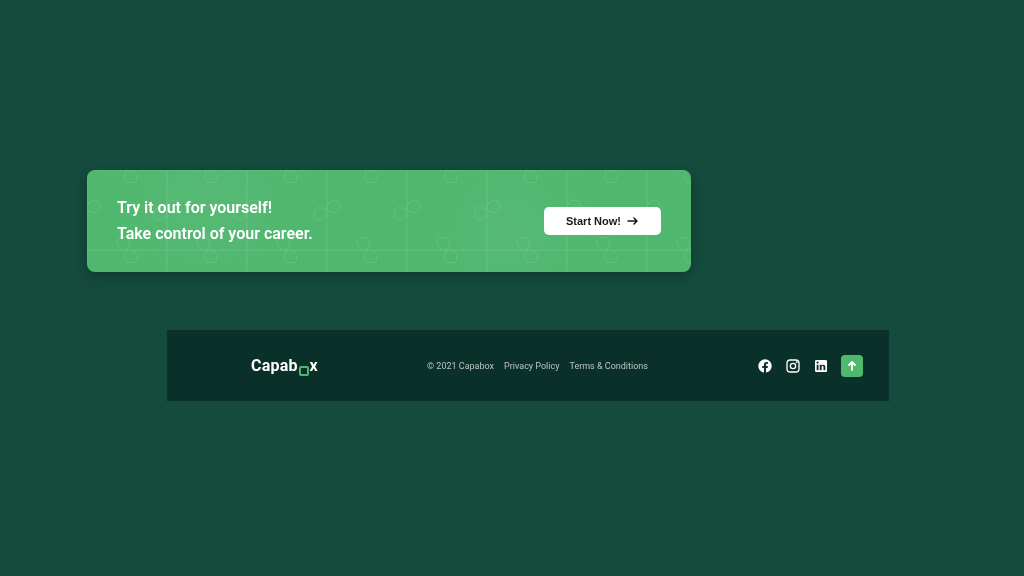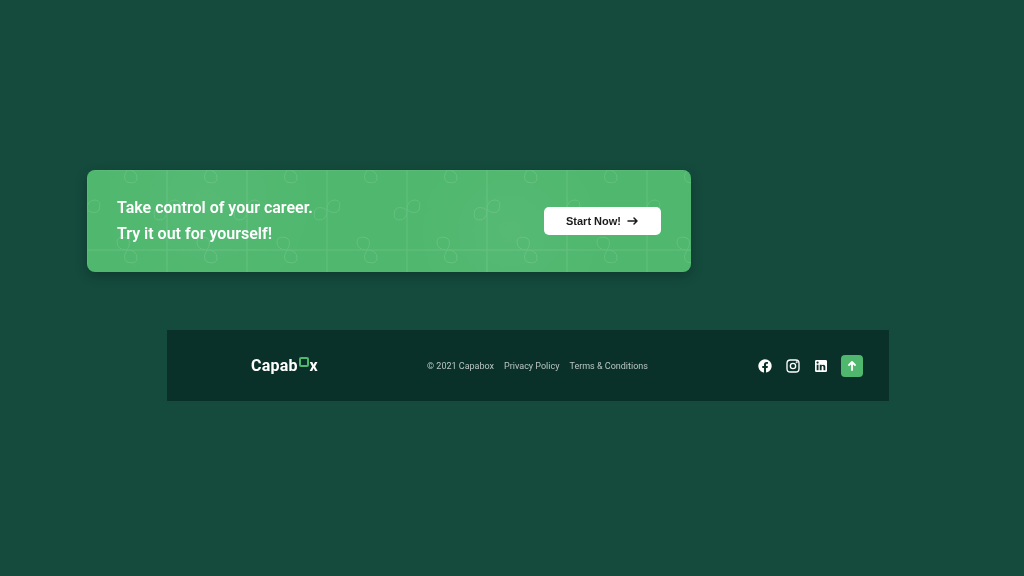--- a/index.html
+++ b/index.html
@@ -97,21 +97,21 @@
       padding: 0 26px 0 84px;
       justify-content: space-between;
     }
     
     .logo {
       color: #ffffff;
       font-weight: 700;
       font-size: 16px;
       letter-spacing: 0.2px;
       display: flex;
-      align-items: flex-start;
+      align-items: flex-end;
     }
     
     .logo-box {
       display: inline-block;
       width: 10px;
       height: 10px;
       border: 2px solid #4fb76e;
       border-radius: 2px;
       margin: 0 1px;
       position: relative;
@@ -173,22 +173,22 @@
         <path d="M40,0 Q35,8 40,12 Q50,15 50,8 Q50,0 40,0" fill="none" stroke="#ffffff" stroke-width="1"></path>
         <path d="M80,40 Q72,35 68,40 Q65,50 72,50 Q80,50 80,40" fill="none" stroke="#ffffff" stroke-width="1"></path>
         <path d="M40,80 Q45,72 40,68 Q30,65 30,72 Q30,80 40,80" fill="none" stroke="#ffffff" stroke-width="1"></path>
         <path d="M0,40 Q8,45 12,40 Q15,30 8,30 Q0,30 0,40" fill="none" stroke="#ffffff" stroke-width="1"></path>
       </pattern>
     </defs>
     <rect width="604" height="102" fill="url(#puzzle)"></rect>
   </svg>
 
   <div class="cta-text">
+    <span class="line">Try it out for yourself!</span>
     <span class="line">Take control of your career.</span>
-    <span class="line">Try it out for yourself!</span>
   </div>
 
   <button class="cta-button">
     <span>Start Now!</span>
     <span class="arrow">
       <svg width="12" height="10" viewBox="0 0 12 10" fill="none">
         <path d="M1 5 L10 5 M7 2 L10 5 L7 8" stroke="#1a1a1a" stroke-width="1.5" stroke-linecap="round" stroke-linejoin="round"></path>
       </svg>
     </span>
   </button>

